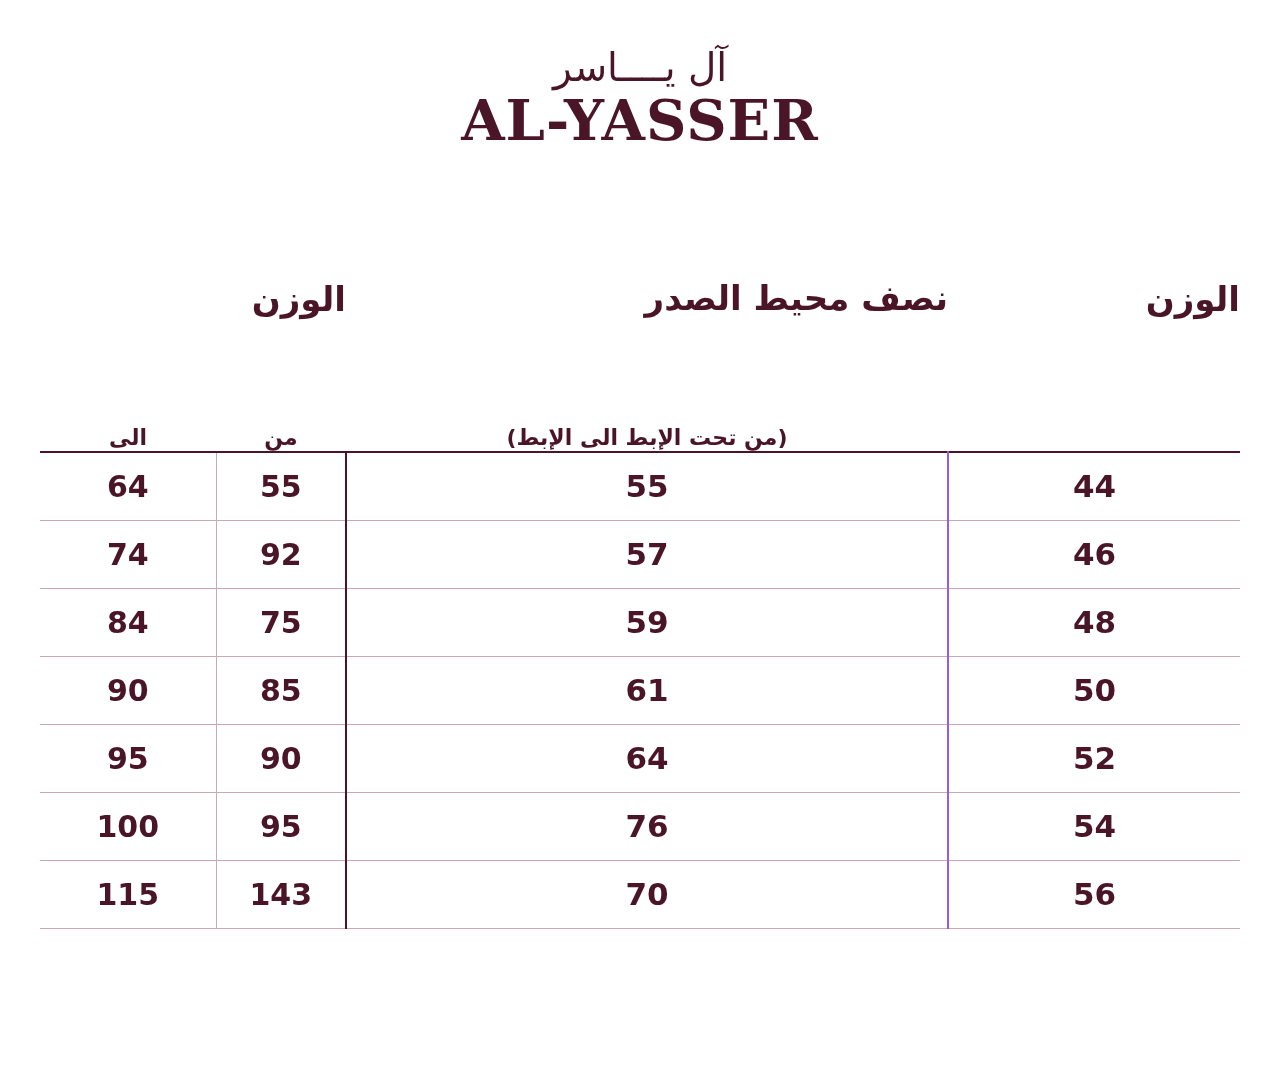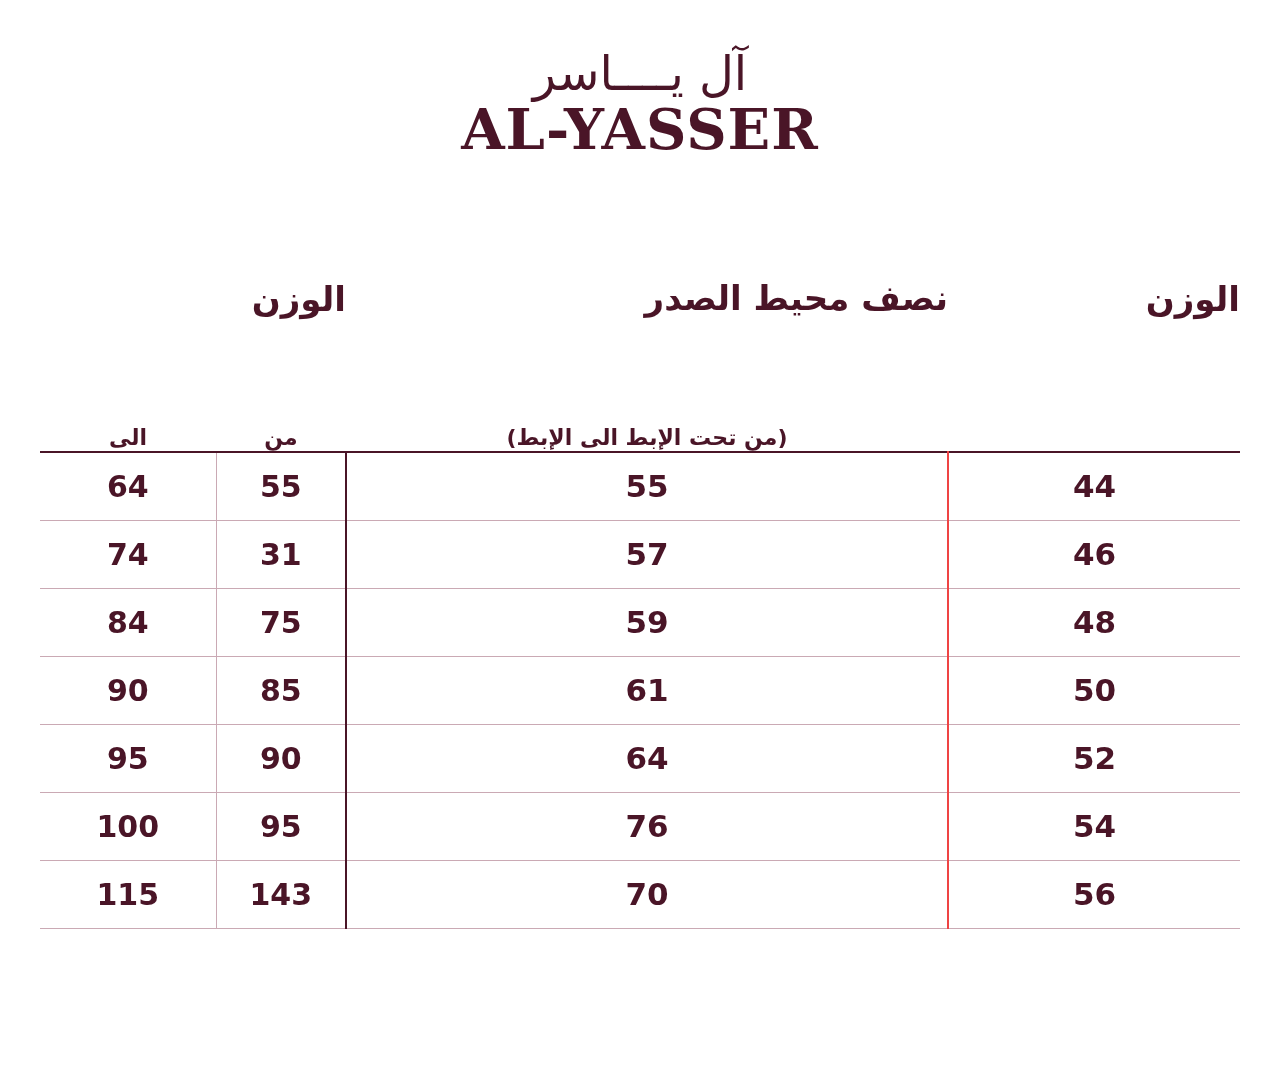--- a/index.html
+++ b/index.html
@@ -25,21 +25,21 @@
   
   .logo-wrap {
     position: absolute;
     top: 48px;
     left: 0;
     width: 1280px;
     text-align: center;
   }
   .logo-arabic {
     font-family: "DejaVu Sans", "Liberation Sans", sans-serif;
-    font-size: 48px;
+    font-size: 39px;
     font-weight: 400;
     color: #4a1527;
     letter-spacing: 2px;
     line-height: 1.05;
     direction: rtl;
   }
   .logo-latin {
     font-family: "DejaVu Serif", "Liberation Serif", serif;
     font-size: 56px;
     font-weight: 700;
@@ -109,21 +109,21 @@
 
   
   .hdr-row-main td { border: none; }
   .hdr-row-sub td  { border: none; }
 
   tbody tr.data-row td { border-top: 1px solid #caa9b4; }
   tbody tr.data-row:first-child td { border-top: 2px solid #4a1527; }
   tbody tr.data-row:last-child td { border-bottom: 1px solid #caa9b4; }
 
   
-  td.sep-size-left  { border-left: 2px solid #ef4444; }
+  td.sep-size-left  { border-left: 2px solid #8b5cf6; }
   td.sep-chest-left { border-left: 2px solid #4a1527; }
   td.sep-from-left  { border-left: 1px solid #caa9b4; }
 </style>
 </head>
 <body>
 
 <div class="page">
 
   <div class="logo-wrap">
     <div class="logo-arabic">آل ي‍ـ‍ـ‍ـ‍ـاسر</div>
@@ -156,21 +156,21 @@
       <tbody>
         <tr class="data-row">
           <td class="cell sep-size-left"><span class="v-size">44</span></td>
           <td class="cell sep-chest-left"><span class="v-chest">55</span></td>
           <td class="cell sep-from-left"><span class="v-from">55</span></td>
           <td class="cell"><span class="v-to">64</span></td>
         </tr>
         <tr class="data-row">
           <td class="cell sep-size-left"><span class="v-size">46</span></td>
           <td class="cell sep-chest-left"><span class="v-chest">57</span></td>
-          <td class="cell sep-from-left"><span class="v-from">31</span></td>
+          <td class="cell sep-from-left"><span class="v-from">92</span></td>
           <td class="cell"><span class="v-to">74</span></td>
         </tr>
         <tr class="data-row">
           <td class="cell sep-size-left"><span class="v-size">48</span></td>
           <td class="cell sep-chest-left"><span class="v-chest">59</span></td>
           <td class="cell sep-from-left"><span class="v-from">75</span></td>
           <td class="cell"><span class="v-to">84</span></td>
         </tr>
         <tr class="data-row">
           <td class="cell sep-size-left"><span class="v-size">50</span></td>

